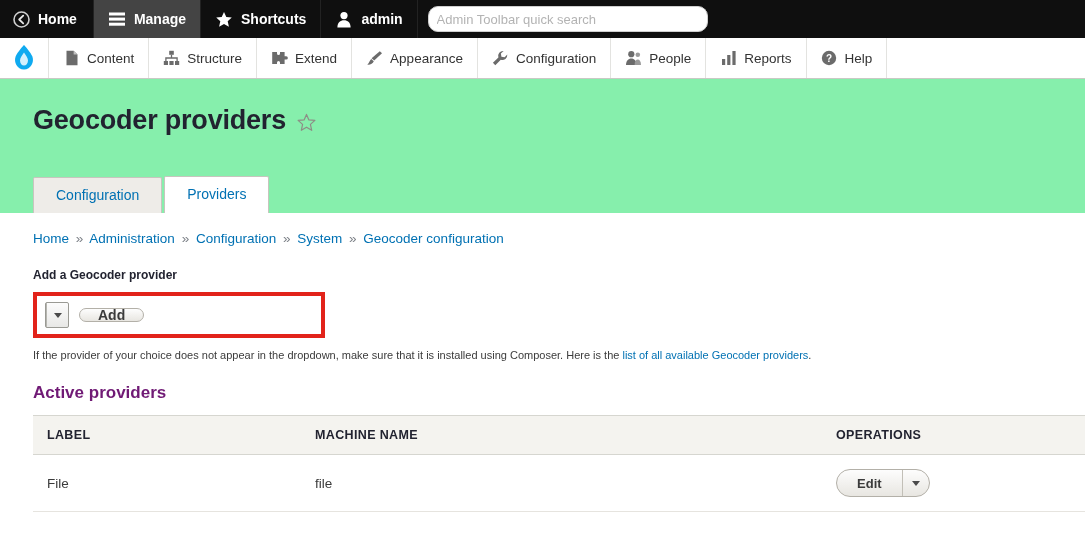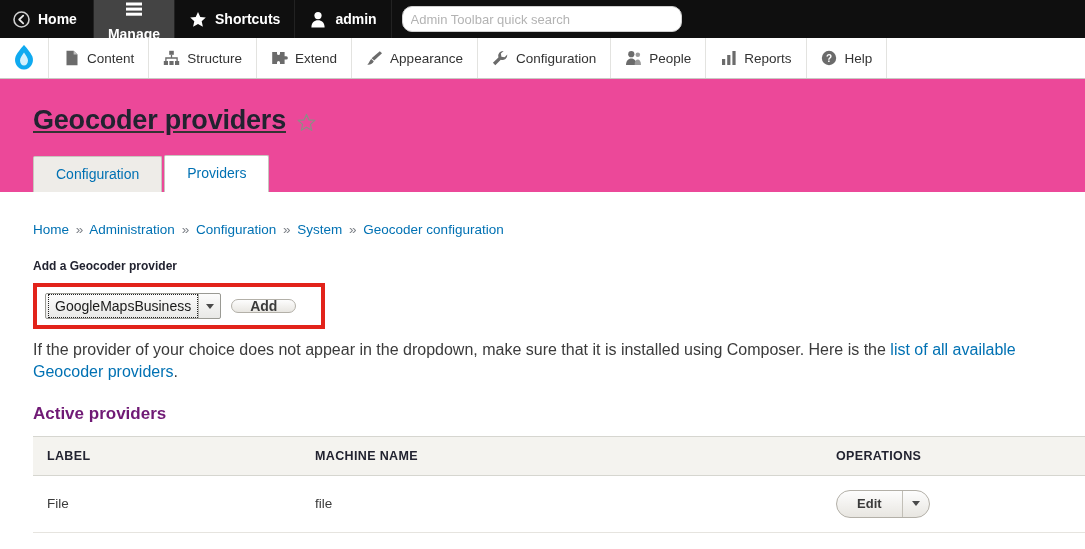--- a/index.html
+++ b/index.html
@@ -29,21 +29,21 @@
     align-items: center;
     gap: 8px;
     padding: 0 14px;
     font-size: 14px;
     font-weight: bold;
     color: #ffffff;
     white-space: nowrap;
     border-right: 1px solid #222;
   }
   .tb-item.home { padding-left: 12px; padding-right: 16px; }
-  .tb-item.active { background: #444444; flex-direction: column; }
+  .tb-item.active { background: #444444; }
   .tb-icon {
     display: inline-flex;
     align-items: center;
     justify-content: center;
     width: 18px;
     height: 18px;
     flex: 0 0 auto;
   }
   .tb-search-wrap {
     display: flex;
@@ -96,26 +96,25 @@
     align-items: center;
     justify-content: center;
     width: 17px;
     height: 17px;
     flex: 0 0 auto;
   }
   .mt-spacer { flex: 1; }
 
   
   .page-head {
-    background: #ec4899;
+    background: #86efac;
     padding: 0;
-    height: 113px;
+    height: 134px;
     box-sizing: border-box;
     position: relative;
-    text-decoration: underline;
   }
   .page-title {
     margin: 0;
     padding: 26px 0 0 33px;
     font-size: 27px;
     font-weight: bold;
     color: #222330;
     letter-spacing: -0.2px;
     display: flex;
     align-items: center;
@@ -147,21 +146,21 @@
     border-color: #c8c5be;
     padding-bottom: 11px;
   }
 
   
   .content {
     background: #ffffff;
     padding: 0 0 0 33px;
   }
   .breadcrumb {
-    padding-top: 30px;
+    padding-top: 18px;
     font-size: 13.5px;
     color: #0071b3;
   }
   .breadcrumb a {
     color: #0071b3;
     text-decoration: none;
   }
   .breadcrumb .sep {
     color: #7c8087;
     margin: 0 3px;
@@ -229,21 +228,21 @@
     border-radius: 14px;
     padding: 0 18px;
     height: 14px;
     box-sizing: border-box;
     white-space: nowrap;
   }
   .btn-add { margin-left: 10px; }
 
   .help-text {
     margin-top: 10px;
-    font-size: 16px;
+    font-size: 11px;
     color: #3b3b3b;
     line-height: 1.4;
   }
   .help-text a { color: #0071b3; text-decoration: none; }
 
   h2.active-title {
     font-size: 17px;
     font-weight: bold;
     color: #701a75;
     margin: 20px 0 0 0;
@@ -487,21 +486,20 @@
     <span class="sep">»</span>
     <a href="#">System</a>
     <span class="sep">»</span>
     <a href="#">Geocoder configuration</a>
   </nav>
 
   <h2 class="section-title">Add a Geocoder provider</h2>
 
   <div class="add-form-highlight">
     <div class="provider-select">
-      <span class="sel-text">GoogleMapsBusiness</span>
       <span class="sel-arrow">
         <span class="caret"></span>
       </span>
     </div>
     <button class="btn btn-add">Add</button>
   </div>
 
   <p class="help-text">
     <span>If the provider of your choice does not appear in the dropdown, make sure that it is installed using Composer. Here is the </span><a href="#">list of all available Geocoder providers</a><span>.</span>
   </p>

